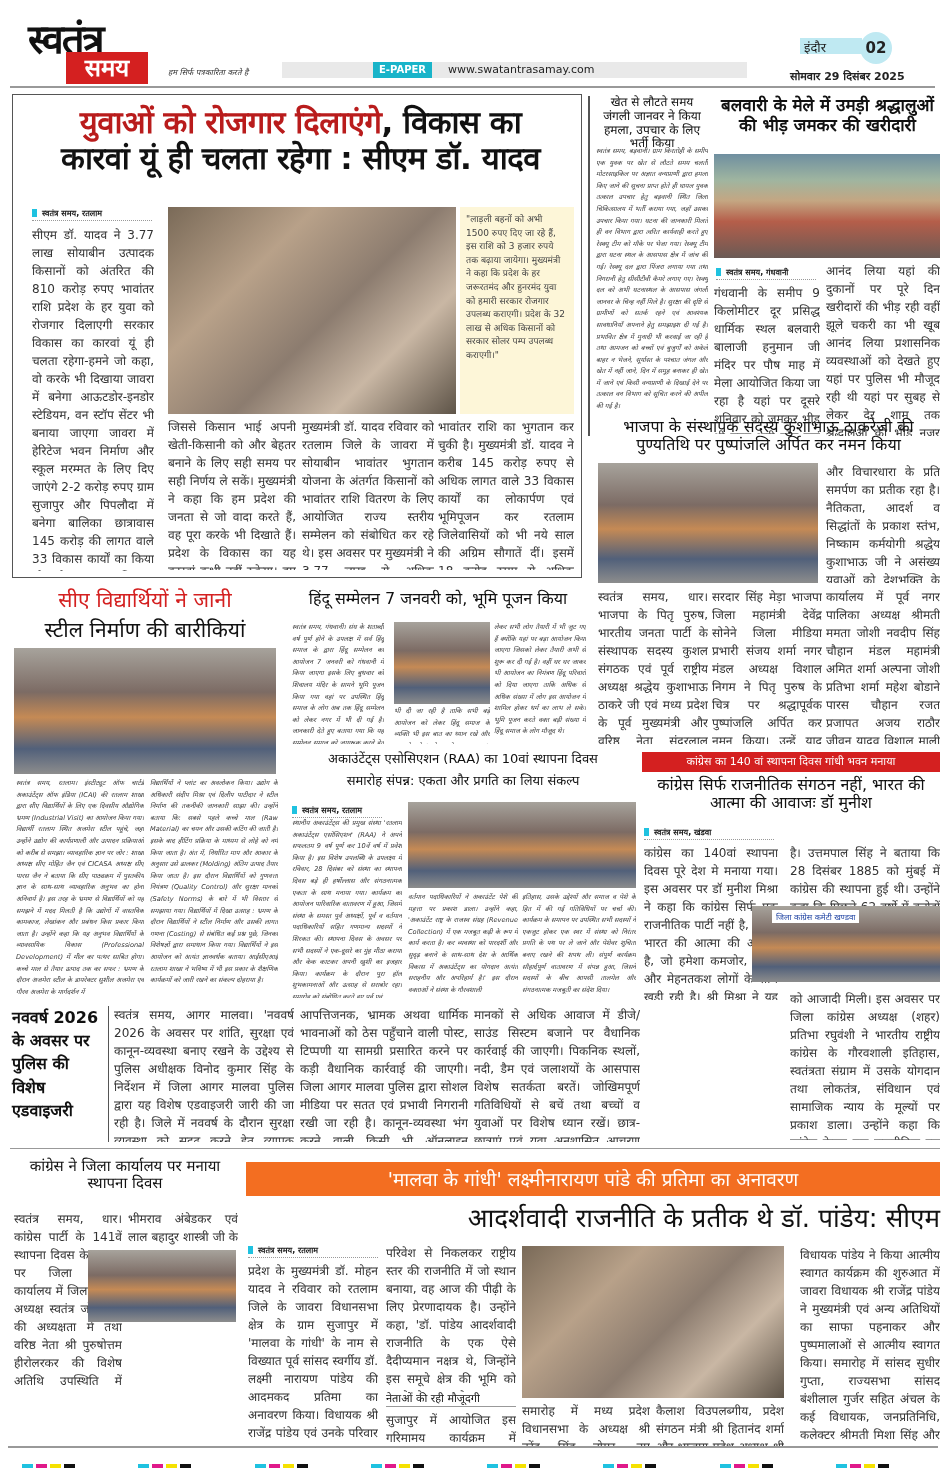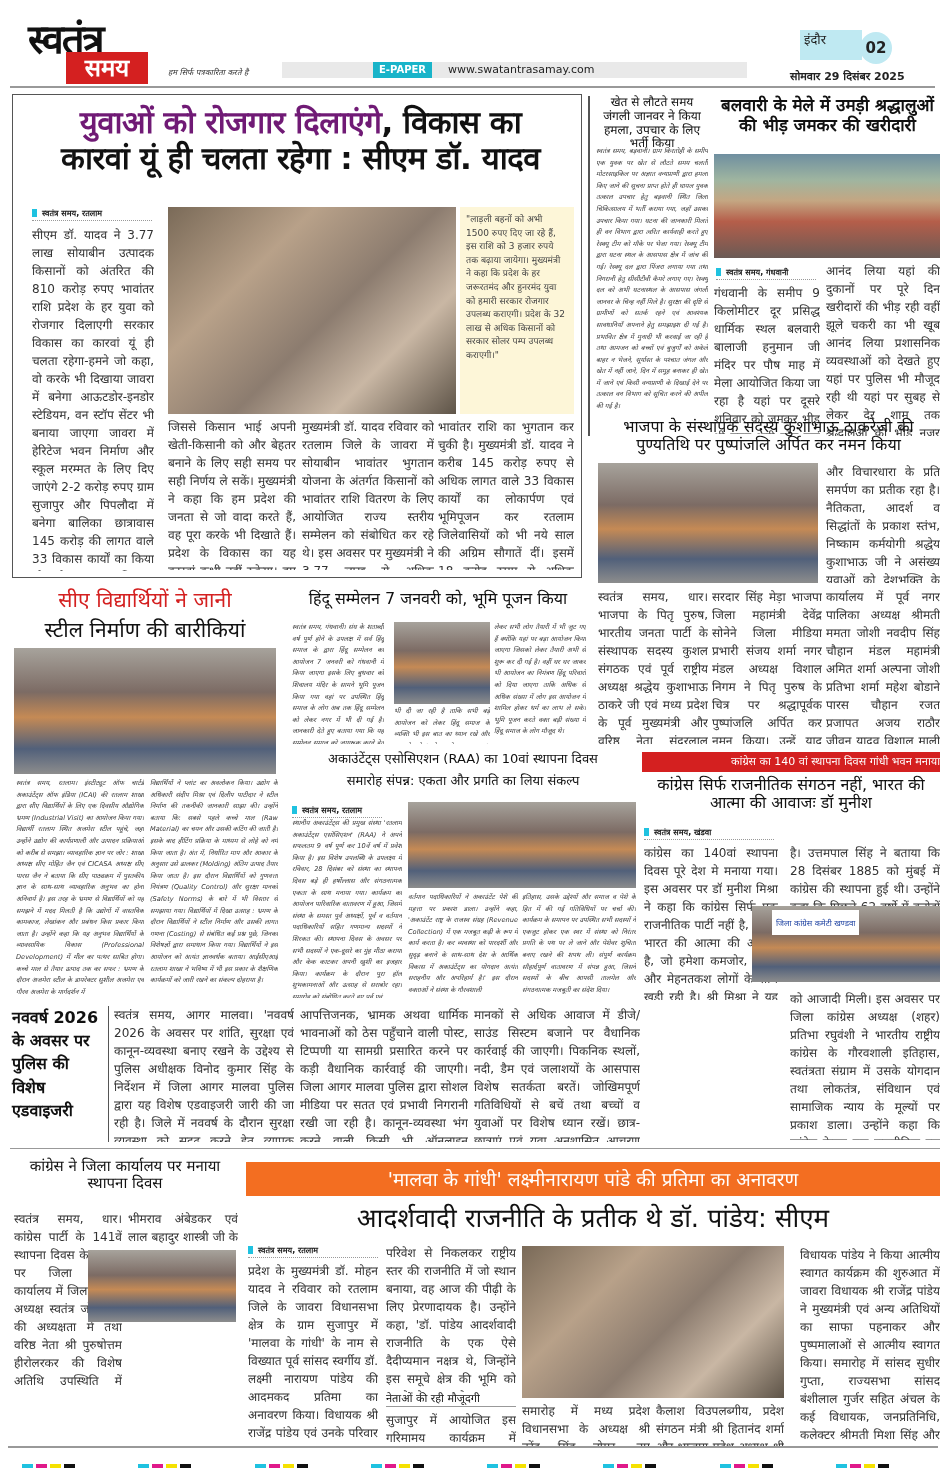--- a/index.html
+++ b/index.html
@@ -6,36 +6,36 @@
 body{width:945px;height:1468px;background:#fff;font-family:"DejaVu Sans",sans-serif;color:#222;position:relative;overflow:hidden}
 .abs{position:absolute}
 .masthead{left:0;top:0;width:945px;height:90px}
 .logo-top{left:28px;top:10px;font-size:40px;font-weight:bold;color:#111;letter-spacing:-2px;font-family:"DejaVu Serif",serif}
 .logo-bot{left:66px;top:52px;width:82px;height:32px;background:#d42020;color:#fff;font-size:24px;font-weight:bold;text-align:center;line-height:32px;font-family:"DejaVu Serif",serif}
 .edition-title{left:205px;top:16px;font-size:27px;color:#222;font-family:"DejaVu Sans",sans-serif;letter-spacing:-0.5px}
 .tagline{left:168px;top:66px;font-size:8px;color:#333;font-style:italic}
 .url-bar{left:282px;top:62px;width:465px;height:16px;background:#e9e9e9}
 .epaper{left:373px;top:62px;background:#19b4c9;color:#fff;font-size:10px;font-weight:bold;padding:1px 6px;height:16px;line-height:14px}
 .url{left:448px;top:63px;font-size:11px;color:#222}
-.city-box{left:800px;top:30px;background:#bfe9f2;width:62px;height:30px;font-size:13px;line-height:20px;padding-left:4px}
+.city-box{left:800px;top:38px;background:#bfe9f2;width:62px;height:16px;font-size:13px;line-height:20px;padding-left:4px}
 .page-no{left:860px;top:32px;width:32px;height:32px;border-radius:50%;background:#bfe9f2;font-size:15px;font-weight:bold;text-align:center;line-height:32px}
 .date{left:790px;top:68px;font-size:11px;font-weight:bold}
 .mast-rule{left:10px;top:86px;width:925px;height:2px;background:#999}
 .box{border:1.5px solid #555}
 .h1{font-weight:bold;color:#111;line-height:1.15;font-family:"DejaVu Sans",sans-serif}
-.cyan{color:#701a75}
+.cyan{color:#b91c1c}
 .byline{font-size:8px;font-weight:bold;color:#222;border-bottom:1px dotted #999;padding-bottom:2px}
 .byline::before{content:"";display:inline-block;width:5px;height:8px;background:#1fc2e0;margin-right:5px;vertical-align:-1px}
 .body{font-size:12px;line-height:18px;color:#333;text-align:justify}
 .body.it{font-style:italic;font-size:6.6px;line-height:11.6px}
 .photo{background:linear-gradient(135deg,#7a6a58 0%,#b8a189 30%,#8c7c6f 55%,#c9b7a4 75%,#5e5448 100%)}
 .photo.crowd{background:linear-gradient(180deg,#6f8fa0 0%,#9fb5a0 25%,#c4a682 45%,#b55e4a 65%,#6a5a55 100%)}
 .photo.grp{background:linear-gradient(180deg,#a7a39c 0%,#7c6b64 35%,#c58a55 55%,#51607a 80%,#8d8d8d 100%)}
 .quote{background:#fdf6d8;font-size:9px;line-height:13.6px;color:#444;padding:6px}
-.red-bar{background:#d42020;color:#fff;font-weight:bold;text-align:right}
+.red-bar{background:#d42020;color:#fff;font-weight:bold;text-align:center}
 .orange-bar{background:#f36e21;color:#fff;font-weight:bold;text-align:center}
 .rule{background:#999}
 .vrule{background:#555}
 .reg{height:5px}
 .reg span{display:inline-block;width:11px;height:4px;margin-right:3px}
 </style>
 </head>
 <body>
 
 <div class="abs masthead">
@@ -100,38 +100,38 @@
 <div class="abs photo grp" style="left:408px;top:802px;width:228px;height:86px"></div>
 <div class="abs body it" style="left:408px;top:892px;width:110px;height:106px;overflow:hidden">वर्तमान पदाधिकारियों ने अकाउंटेंट पेशे की महत्ता पर प्रकाश डाला। उन्होंने कहा, 'अकाउंटेंट राष्ट्र के राजस्व संग्रह (Revenue Collection) में एक मजबूत कड़ी के रूप में कार्य करता है। कर व्यवस्था को पारदर्शी और सुदृढ़ बनाने के साथ-साथ देश के आर्थिक विकास में अकाउंटेंट्स का योगदान अत्यंत सराहनीय और अपरिहार्य है।' इस दौरान वक्ताओं ने संस्था के गौरवशाली</div>
 <div class="abs body it" style="left:522px;top:892px;width:114px;height:106px;overflow:hidden">इतिहास, उसके उद्देश्यों और समाज व पेशे के हित में की गई गतिविधियों पर चर्चा की। कार्यक्रम के समापन पर उपस्थित सभी सदस्यों ने एकजुट होकर एक स्वर में संस्था को निरंतर प्रगति के पथ पर ले जाने और पेशेवर शुचिता बनाए रखने की शपथ ली। संपूर्ण कार्यक्रम सौहार्दपूर्ण वातावरण में संपन्न हुआ, जिसने सदस्यों के बीच आपसी तालमेल और संगठनात्मक मजबूती का संदेश दिया।</div>
 
 <div class="abs red-bar" style="left:642px;top:752px;width:298px;height:20px;font-size:11px;line-height:20px;font-weight:normal">कांग्रेस का 140 वां स्थापना दिवस गांधी भवन मनाया</div>
 <div class="abs h1" style="left:642px;top:776px;width:298px;font-size:16px;text-align:center;font-weight:normal">कांग्रेस सिर्फ राजनीतिक संगठन नहीं, भारत की आत्मा की आवाजः डॉ मुनीश</div>
 <div class="abs byline" style="left:644px;top:826px;width:130px">स्वतंत्र समय, खंडवा</div>
 <div class="abs body" style="left:644px;top:844px;width:134px;height:156px;overflow:hidden">कांग्रेस का 140वां स्थापना दिवस पूरे देश मे मनाया गया। इस अवसर पर डॉ मुनीश मिश्रा ने कहा कि कांग्रेस सिर्फ एक राजनीतिक पार्टी नहीं है, बल्कि भारत की आत्मा की आवाज है, जो हमेशा कमजोर, वंचित और मेहनतकश लोगों के साथ खड़ी रही है। श्री मिश्रा ने यह बात पार्टी जिला मुख्यालय गांधी भवन खण्डवा में आयोजित स्थापना दिवस समारोह में कही। उन्होंने कहा कि हमे संकल्प लेना चाहिए कि हम सत्य, साहस की लड़ाई और संविधान की रक्षा में और भी मजबूत होकर खड़े हो, और घृणा, अन्याय और तानाशाही के खिलाफ लड़ें। इस अवसर पर जिला कांग्रेस अध्यक्ष (ग्रामीण) उत्तमपाल सिंह ने सभी कांग्रेसजनों को बधाई देते हुए कहा कि हम उन महान बलिदानों और ऐतिहासिक विरासत को नमन करते हैं, जिन्होंने भारत को आजादी दिलाई, संविधान की नींव रखी और लोकतंत्र, धर्मनिरपेक्षता, सामाजिक न्याय और समानता के मूल्य मजबूत किए। उन्होंने कहा कि कांग्रेस पार्टी ने सदैव देश की एकता और अखंडता के लिए संघर्ष किया और समावेशी विकास के लिए काम करती रही</div>
 <div class="abs body" style="left:790px;top:844px;width:150px;height:62px;overflow:hidden">है। उत्तमपाल सिंह ने बताया कि 28 दिसंबर 1885 को मुंबई में कांग्रेस की स्थापना हुई थी। उन्होंने कहा कि पिछले 62 वर्षो में करोड़ों कांग्रेसी देश के लिए संघर्ष करते रहे, जेल गए और स्वतंत्रता के लिए लड़ते रहे, जिससे भारत</div>
 <div class="abs photo grp" style="left:752px;top:906px;width:188px;height:76px"></div>
-<div class="abs" style="left:772px;top:910px;font-size:8px;color:#1a3fa0;background:#fff;padding:7px 4px">जिला कांग्रेस कमेटी खण्डवा</div>
+<div class="abs" style="left:772px;top:910px;font-size:8px;color:#1a3fa0;background:#fff;padding:1px 4px">जिला कांग्रेस कमेटी खण्डवा</div>
 <div class="abs body" style="left:790px;top:990px;width:150px;height:150px;overflow:hidden">को आजादी मिली। इस अवसर पर जिला कांग्रेस अध्यक्ष (शहर) प्रतिभा रघुवंशी ने भारतीय राष्ट्रीय कांग्रेस के गौरवशाली इतिहास, स्वतंत्रता संग्राम में उसके योगदान तथा लोकतंत्र, संविधान एवं सामाजिक न्याय के मूल्यों पर प्रकाश डाला। उन्होंने कहा कि कांग्रेस केवल एक राजनीतिक दल नहीं, बल्कि देश की आजादी और लोकतांत्रिक परंपराओं की सशक्त विरासत है। कार्यक्रम में कांग्रेस पदाधिकारी, कार्यकर्ता एवं गणमान्य नागरिक उपस्थित रहे। सभी ने एकजुट होकर देश की एकता, अखंडता और लोकतांत्रिक मूल्यों की रक्षा के लिए कार्य करने का संकल्प लिया।</div>
 
 <div class="abs h1" style="left:12px;top:1006px;width:90px;font-size:16px;font-weight:bold;line-height:1.45">नववर्ष 2026 के अवसर पर पुलिस की विशेष एडवाइजरी</div>
 <div class="abs vrule" style="left:108px;top:1006px;width:1px;height:136px"></div>
 <div class="abs body" style="left:114px;top:1006px;width:180px;height:136px;overflow:hidden">स्वतंत्र समय, आगर मालवा। 'नववर्ष 2026 के अवसर पर शांति, सुरक्षा एवं कानून-व्यवस्था बनाए रखने के उद्देश्य से पुलिस अधीक्षक विनोद कुमार सिंह के निर्देशन में जिला आगर मालवा पुलिस द्वारा यह विशेष एडवाइजरी जारी की जा रही है। जिले में नववर्ष के दौरान सुरक्षा व्यवस्था को सुदृढ़ करने हेतु व्यापक इंतजाम किए गए हैं तथा पुलिस बल को पूर्ण सतर्कता के साथ तैनात किया गया है। कार्ड वितरण में सावधानी बरतें - जिम्मेदार बनें, कानून का पालन करें' आम नागरिकों से अपेक्षा है कि वे नववर्ष को शांतिपूर्ण, सुरक्षित एवं मर्यादित ढंग से मनाते हुए निम्न निर्देशों का पालन करें। सोशल मीडिया प्लेटफॉर्म पर किसी भी प्रकार की</div>
 <div class="abs body" style="left:300px;top:1006px;width:168px;height:136px;overflow:hidden">आपत्तिजनक, भ्रामक अथवा धार्मिक भावनाओं को ठेस पहुँचाने वाली पोस्ट, टिप्पणी या सामग्री प्रसारित करने पर कड़ी वैधानिक कार्रवाई की जाएगी। जिला आगर मालवा पुलिस द्वारा सोशल मीडिया पर सतत एवं प्रभावी निगरानी रखी जा रही है। कानून-व्यवस्था भंग करने वाली किसी भी ऑनलाइन गतिविधि पर तत्काल संज्ञान लेकर नियमानुसार कार्रवाई सुनिश्चित की जाएगी। तेज गति, शराब पीकर वाहन न चलाएं। यातायात नियमों का कड़ाई से पालन करें। ब्रीथ एनालाइजर के माध्यम से सघन जांच की जाएगी। किसी भी प्रकार का हथियार लेकर चलना पूर्णतः प्रतिबंधित रहेगा। उल्लंघन की स्थिति में कठोर कार्रवाई की जाएगी। ध्वनि प्रदूषण न करें। निर्धारित</div>
 <div class="abs body" style="left:474px;top:1006px;width:166px;height:136px;overflow:hidden">मानकों से अधिक आवाज में डीजे/साउंड सिस्टम बजाने पर वैधानिक कार्रवाई की जाएगी। पिकनिक स्थलों, नदी, डैम एवं जलाशयों के आसपास विशेष सतर्कता बरतें। जोखिमपूर्ण गतिविधियों से बचें तथा बच्चों व युवाओं पर विशेष ध्यान रखें। छात्र-छात्राएं एवं युवा अनुशासित आचरण बनाए रखें। छात्राओं एवं सार्वजनिक स्थलों पर शांति व्यवस्था का पालन करें। भीड़भाड़ वाले क्षेत्रों, बाजारों, मॉल, पार्क, होटल एवं रेस्टोरेंट में सतर्क रहें। किसी भी संदिग्ध गतिविधि की सूचना तत्काल पुलिस को दें। आपात स्थिति में डायल 112 अथवा नजदीकी थाना से तुरंत संपर्क करें। अफवाहों से बचें और कानून-व्यवस्था बनाए रखने में पुलिस प्रशासन का सहयोग करें।</div>
 <div class="abs body" style="left:644px;top:1006px;width:134px;height:136px"></div>
 <div class="abs rule" style="left:10px;top:1148px;width:930px;height:1px"></div>
 
 <div class="abs h1" style="left:10px;top:1158px;width:230px;font-size:15px;text-align:center;font-weight:normal">कांग्रेस ने जिला कार्यालय पर मनाया स्थापना दिवस</div>
 <div class="abs body" style="left:14px;top:1210px;width:108px;height:175px;overflow:hidden">स्वतंत्र समय, धार। कांग्रेस पार्टी के 141वें स्थापना दिवस के अवसर पर जिला कांग्रेस कार्यालय में जिला कांग्रेस अध्यक्ष स्वतंत्र जोशी जी की अध्यक्षता में तथा वरिष्ठ नेता श्री पुरुषोत्तम हीरोलरकर की विशेष अतिथि उपस्थिति में गरिमामय कार्यक्रम आयोजित किया गया। कार्यक्रम का आयोजन सेवादल अध्यक्ष श्री जितेन्द्र जोशी जी के द्वारा संचालित में किया गया। कार्यक्रम की शुरुआत कांग्रेस ध्वज फहराने के साथ हुई। इसके पश्चात वंदे मातरम् एवं ध्वज गीत का सामूहिक गान किया गया। इस अवसर पर महात्मा गांधी, डॉ.</div>
 <div class="abs photo grp" style="left:88px;top:1250px;width:148px;height:72px"></div>
 <div class="abs body" style="left:128px;top:1210px;width:110px;height:38px;overflow:hidden">भीमराव अंबेडकर एवं लाल बहादुर शास्त्री जी के चित्रों पर माल्यार्पण कर श्रद्धांजलि अर्पित की गई। कार्यक्रम को संबोधित करते हुए श्री हरदेस जाट जी, श्री धीरज दीक्षित जी सहित अन्य कांग्रेस पदाधिकारियों ने उद्बोधन देते हुए कांग्रेस के ऐतिहासिक संघर्ष, लोकतंत्र की रक्षा में उसके योगदान तथा सामाजिक न्याय, समानता और अहिंसा के मूल्यों पर प्रकाश डाला।</div>
 
 <div class="abs orange-bar" style="left:246px;top:1162px;width:694px;height:34px;font-size:19px;line-height:34px;font-weight:normal">'मालवा के गांधी' लक्ष्मीनारायण पांडे की प्रतिमा का अनावरण</div>
-<div class="abs h1" style="left:246px;top:1204px;width:694px;font-size:26px;text-align:center;font-weight:normal">आदर्शवादी राजनीति के प्रतीक थे डॉ. पांडेय: सीएम</div>
+<div class="abs h1" style="left:246px;top:1204px;width:694px;font-size:26px;text-align:right;font-weight:normal">आदर्शवादी राजनीति के प्रतीक थे डॉ. पांडेय: सीएम</div>
 <div class="abs byline" style="left:248px;top:1244px;width:130px">स्वतंत्र समय, रतलाम</div>
 <div class="abs body" style="left:248px;top:1262px;width:130px;height:182px;overflow:hidden">प्रदेश के मुख्यमंत्री डॉ. मोहन यादव ने रविवार को रतलाम जिले के जावरा विधानसभा क्षेत्र के ग्राम सुजापुर में 'मालवा के गांधी' के नाम से विख्यात पूर्व सांसद स्वर्गीय डॉ. लक्ष्मी नारायण पांडेय की आदमकद प्रतिमा का अनावरण किया। विधायक श्री राजेंद्र पांडेय एवं उनके परिवार द्वारा विकसित 'स्मृति कुंज' में आयोजित इस समारोह में मुख्यमंत्री ने डॉ. पांडेय के व्यक्तित्व और कृतित्व को याद करते हुए उन्हें राजनीति का आदर्श बताया। प्रतिमा अनावरण के पश्चात जनसभा को संबोधित करते हुए मुख्यमंत्री डॉ. मोहन यादव ने कहा कि डॉ. पांडेय ने ग्रामीण</div>
 <div class="abs body" style="left:386px;top:1244px;width:130px;height:148px;overflow:hidden">परिवेश से निकलकर राष्ट्रीय स्तर की राजनीति में जो स्थान बनाया, वह आज की पीढ़ी के लिए प्रेरणादायक है। उन्होंने कहा, 'डॉ. पांडेय आदर्शवादी राजनीति के एक ऐसे दैदीप्यमान नक्षत्र थे, जिन्होंने इस समूचे क्षेत्र की भूमि को अपने सेवाभाव से प्रकाशमान किया।' मुख्यमंत्री ने इस अवसर पर पूर्व मुख्यमंत्री सुंदरलाल पटवा, वरिष्ठ नेता कुशाल भाऊ ठाकरे और वीरेंद्र कुमार सखलेचा का भी स्मरण किया और डॉ. पांडेय के बताए मार्ग पर चलने का संकल्प लेने का आह्वान किया।</div>
 <div class="abs h1" style="left:386px;top:1393px;width:130px;font-size:11px;font-weight:normal;border-bottom:1px solid #999">नेताओं की रही मौजूदगी</div>
 <div class="abs body" style="left:386px;top:1411px;width:130px;height:36px;overflow:hidden">सुजापुर में आयोजित इस गरिमामय कार्यक्रम में राजनीति के कई दिग्गज शामिल हुए।</div>
 <div class="abs photo" style="left:522px;top:1246px;width:262px;height:152px"></div>
 <div class="abs body" style="left:522px;top:1402px;width:128px;height:44px;overflow:hidden">समारोह में मध्य प्रदेश विधानसभा के अध्यक्ष श्री नरेंद्र सिंह तोमर, उप मुख्यमंत्री श्री जगदीश देवड़ा, नगरीय प्रशासन मंत्री श्री</div>
 <div class="abs body" style="left:656px;top:1402px;width:128px;height:44px;overflow:hidden">कैलाश विउपलब्गीय, प्रदेश संगठन मंत्री श्री हितानंद शर्मा और भाजपा प्रदेश अध्यक्ष श्री हेमंत खंडेलवाल विशेष रूप से उपस्थित रहे।</div>
 <div class="abs body" style="left:800px;top:1246px;width:140px;height:200px;overflow:hidden">विधायक पांडेय ने किया आत्मीय स्वागत कार्यक्रम की शुरुआत में जावरा विधायक श्री राजेंद्र पांडेय ने मुख्यमंत्री एवं अन्य अतिथियों का साफा पहनाकर और पुष्पमालाओं से आत्मीय स्वागत किया। समारोह में सांसद सुधीर गुप्ता, राज्यसभा सांसद बंशीलाल गुर्जर सहित अंचल के कई विधायक, जनप्रतिनिधि, कलेक्टर श्रीमती मिशा सिंह और एसपी श्री अमित कुमार भी मौजूद रहे। कार्यक्रम का सफल संचालन श्री महेश सोनी ने किया, जबकि अंत में जिला अध्यक्ष श्री प्रदीप उपाध्याय ने सभी आगंतुकों का आभार व्यक्त किया। इस अवसर पर बड़ी संख्या में ग्रामीण जन और पांडेय परिवार के सदस्य उपस्थित थे।</div>
 

